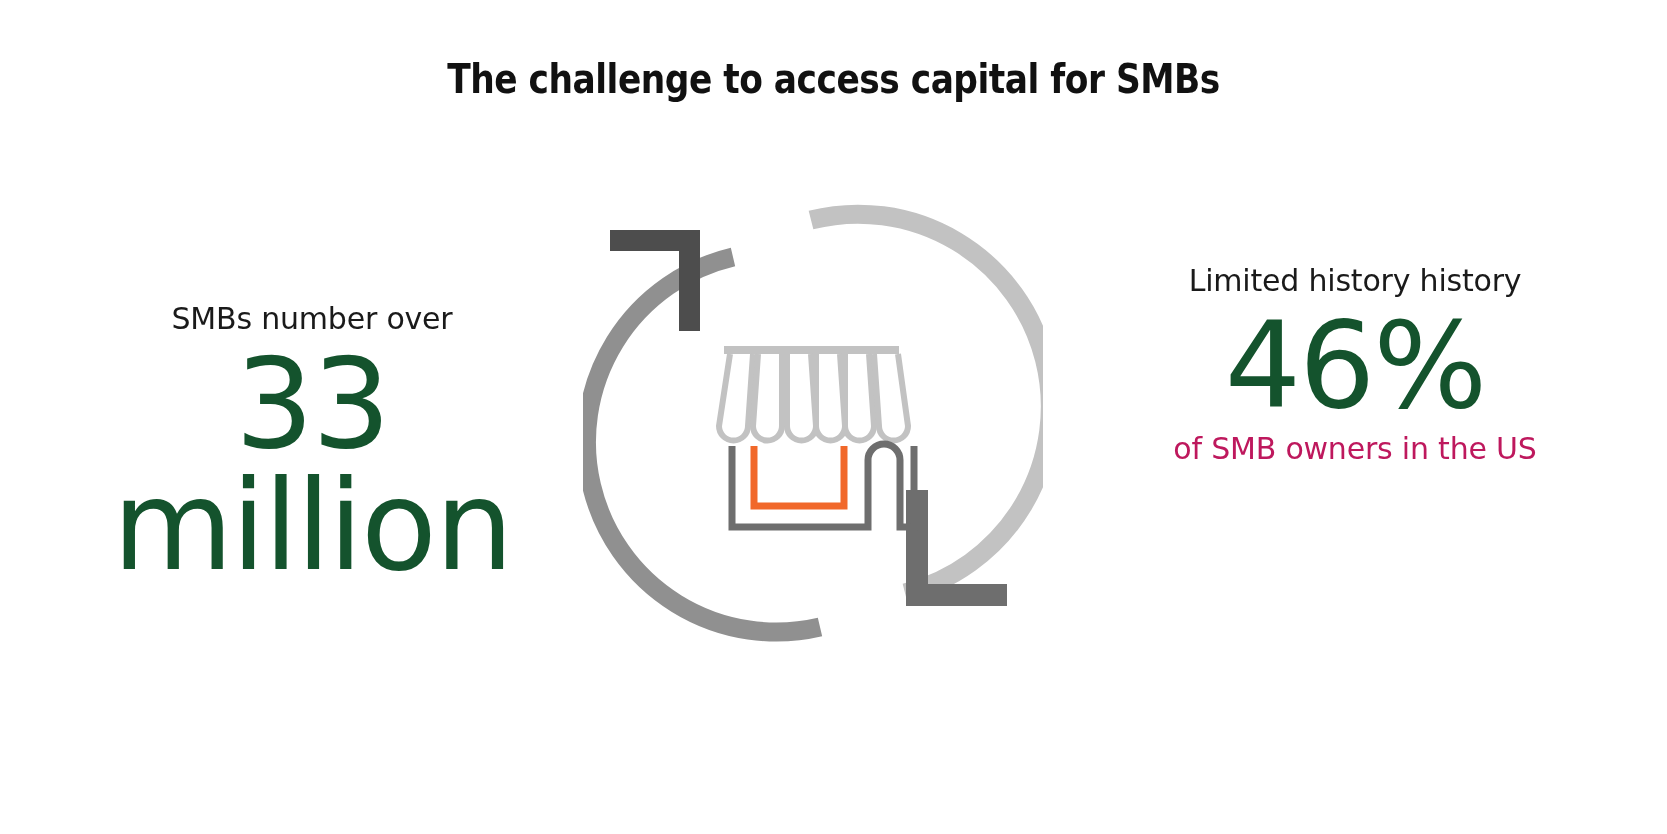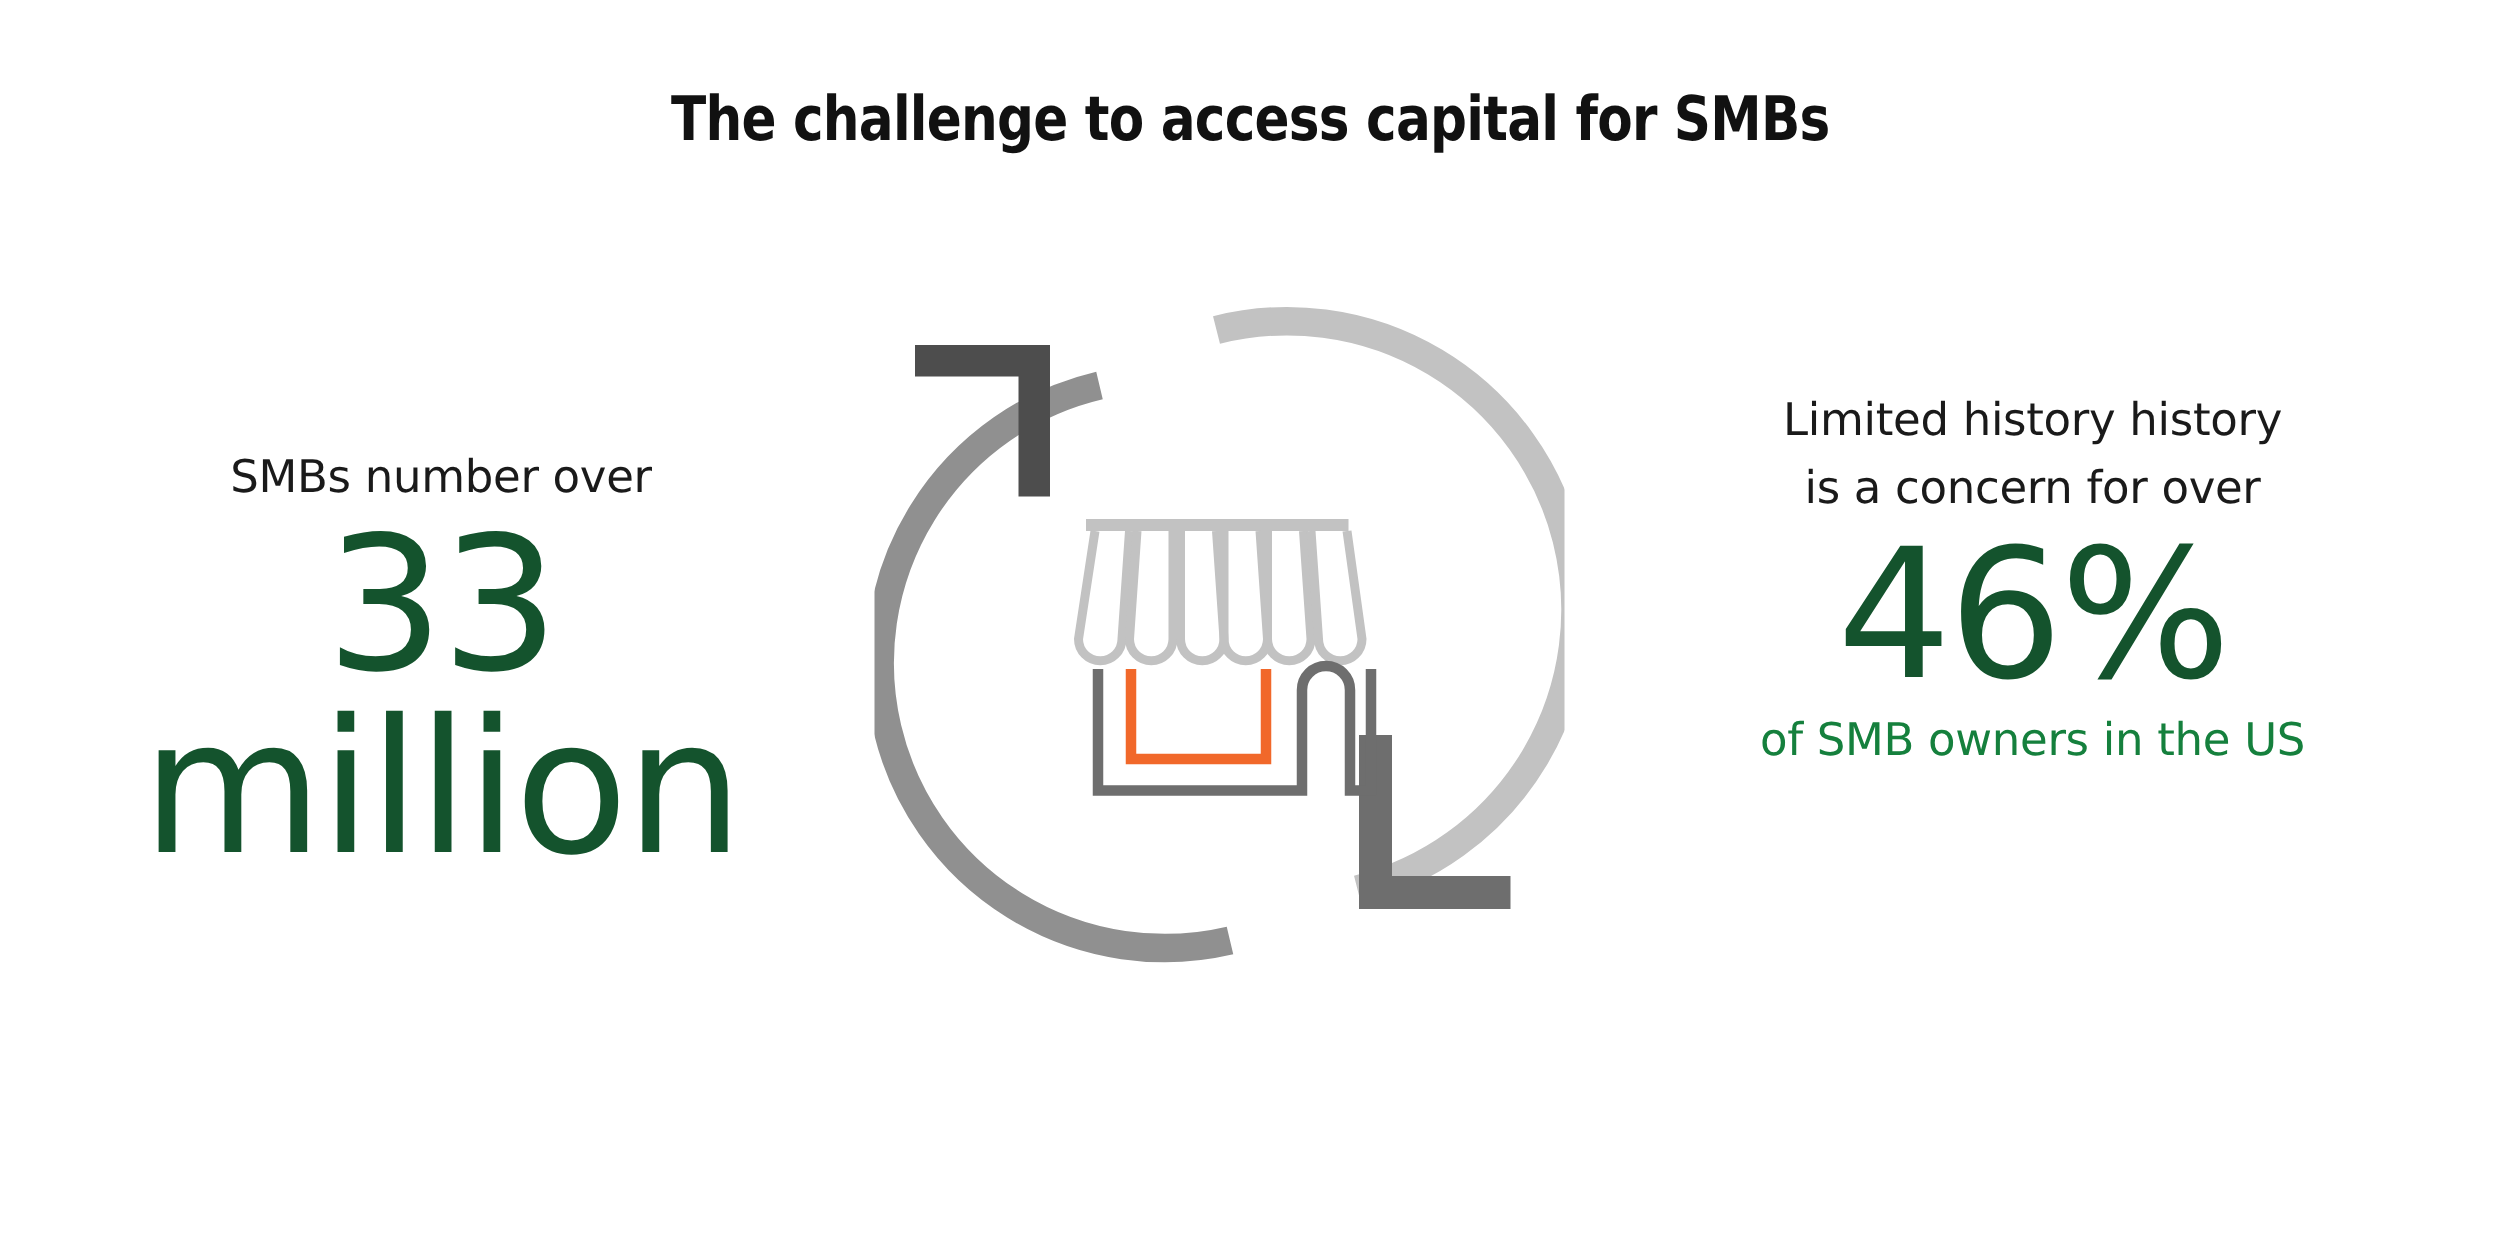--- a/index.html
+++ b/index.html
@@ -38,21 +38,21 @@
     transform: scaleX(0.84);
     transform-origin: center center;
   }
 
   
   .stat-block {
     position: absolute;
     text-align: center;
     color: #1a1a1a;
   }
-  .stat-left  { left: 4px;   top: 296px; width: 580px; }
+  .stat-left  { left: 22px;   top: 296px; width: 580px; }
   .stat-right { left: 1055px; top: 258px; width: 600px; }
 
   .stat-caption-top {
     font-family: "DejaVu Sans", sans-serif;
     font-weight: 400;
     font-size: 30px;
     line-height: 45px;
     color: #1a1a1a;
     letter-spacing: -0.2px;
   }
@@ -67,21 +67,21 @@
     margin-top: 2px;
   }
   .stat-left .stat-figure  { font-size: 124px; }
   .stat-right .stat-figure { font-size: 120px; text-align: center; }
 
   .stat-caption-bottom {
     font-family: "DejaVu Sans", sans-serif;
     font-weight: 400;
     font-size: 30px;
     line-height: 40px;
-    color: #15803d;
+    color: #be185d;
     letter-spacing: -0.2px;
     margin-top: 2px;
   }
 
   
   .center-graphic {
     position: absolute;
     left: 583px;
     top: 200px;
     width: 460px;
@@ -96,21 +96,20 @@
 
   <div class="title">The challenge to access capital for SMBs</div>
 
   <div class="stat-block stat-left">
     <div class="stat-caption-top">SMBs number over</div>
     <div class="stat-figure">33 million</div>
   </div>
 
   <div class="stat-block stat-right">
     <div class="stat-caption-top">Limited history history</div>
-    <div class="stat-caption-top">is a concern for over</div>
     <div class="stat-figure">46%</div>
     <div class="stat-caption-bottom">of SMB owners in the US</div>
   </div>
 
   <div class="center-graphic">
     <svg width="460" height="445" viewBox="0 0 460 445" xmlns="http://www.w3.org/2000/svg">
 
       <path d="M 150 57 A 182 182 0 1 0 237 427" fill="none" stroke="#909090" stroke-width="19" stroke-linecap="butt"></path>
 
       <path d="M 228 20 A 182 182 0 0 1 322 393" fill="none" stroke="#c2c2c2" stroke-width="19" stroke-linecap="butt"></path>

